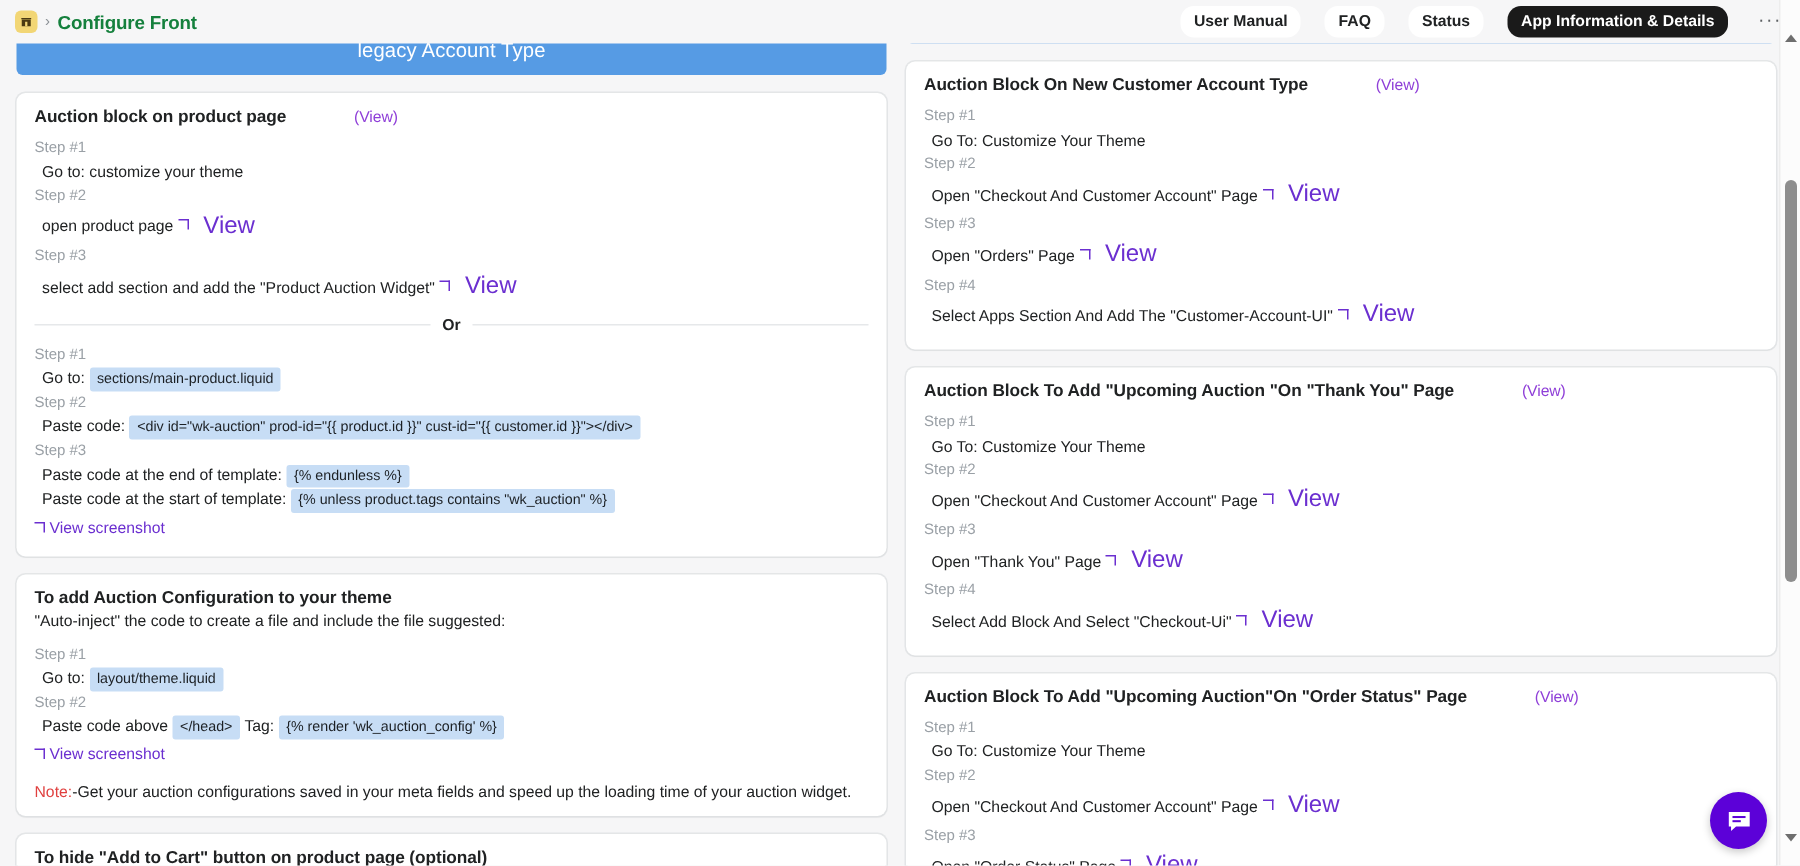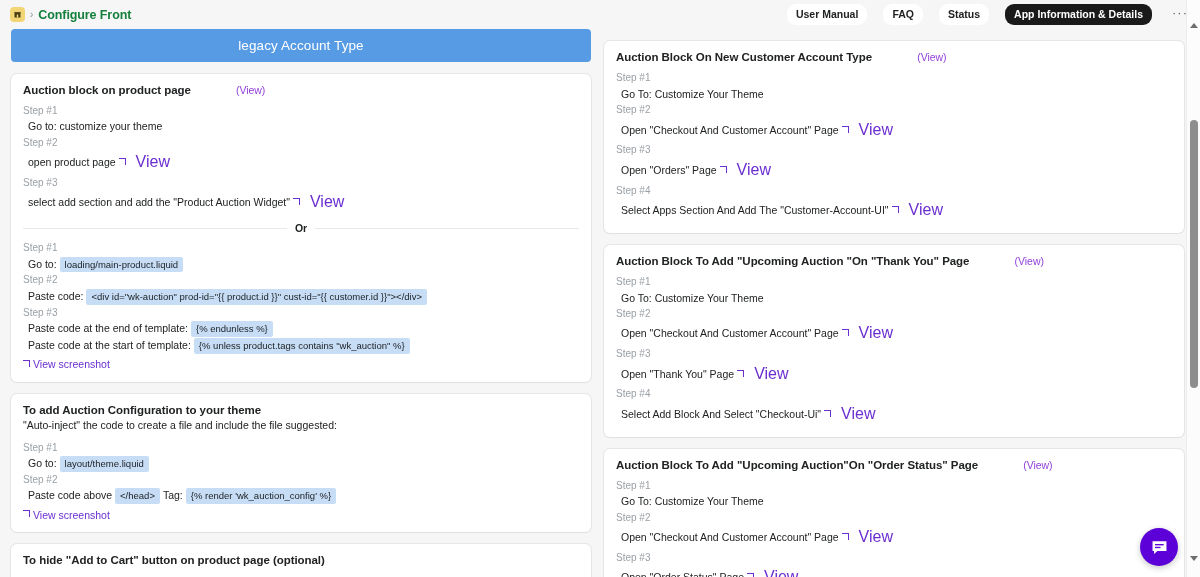--- a/index.html
+++ b/index.html
@@ -285,21 +285,21 @@
           </a>
       </div>
 
       <div class="or-divider">
         <span class="or-text">Or</span>
       </div>
 
       <div class="step-label">Step #1</div>
       <div class="step-body">
         <span>Go to:</span>
-        <span class="code">loading/main-product.liquid</span>
+        <span class="code">sections/main-product.liquid</span>
       </div>
 
       <div class="step-label">Step #2</div>
       <div class="step-body">
         <span>Paste code:</span>
         <span class="code">&lt;div id="wk-auction" prod-id="{{ product.id }}" cust-id="{{ customer.id }}"&gt;&lt;/div&gt;</span>
       </div>
 
       <div class="step-label">Step #3</div>
       <div class="step-body">
@@ -333,20 +333,23 @@
         <span class="code">&lt;/head&gt;</span>
         <span>Tag:</span>
         <span class="code">{% render 'wk_auction_config' %}</span>
       </div>
 
       <a class="screenshot-link">
           <i class="ext-ico"></i>
           <span>View screenshot</span>
         </a>
 
+      <div class="note">
+        <span class="note-kw">Note:</span><span>-Get your auction configurations saved in your meta fields and speed up the loading time of your auction widget.</span>
+      </div>
     </div>
 
     <div class="card">
       <div class="card-title">To hide "Add to Cart" button on product page (optional)</div>
 
     </div>
   </div>
 
   <div class="col">
     <div class="col-header">New Customer Account Type</div>

